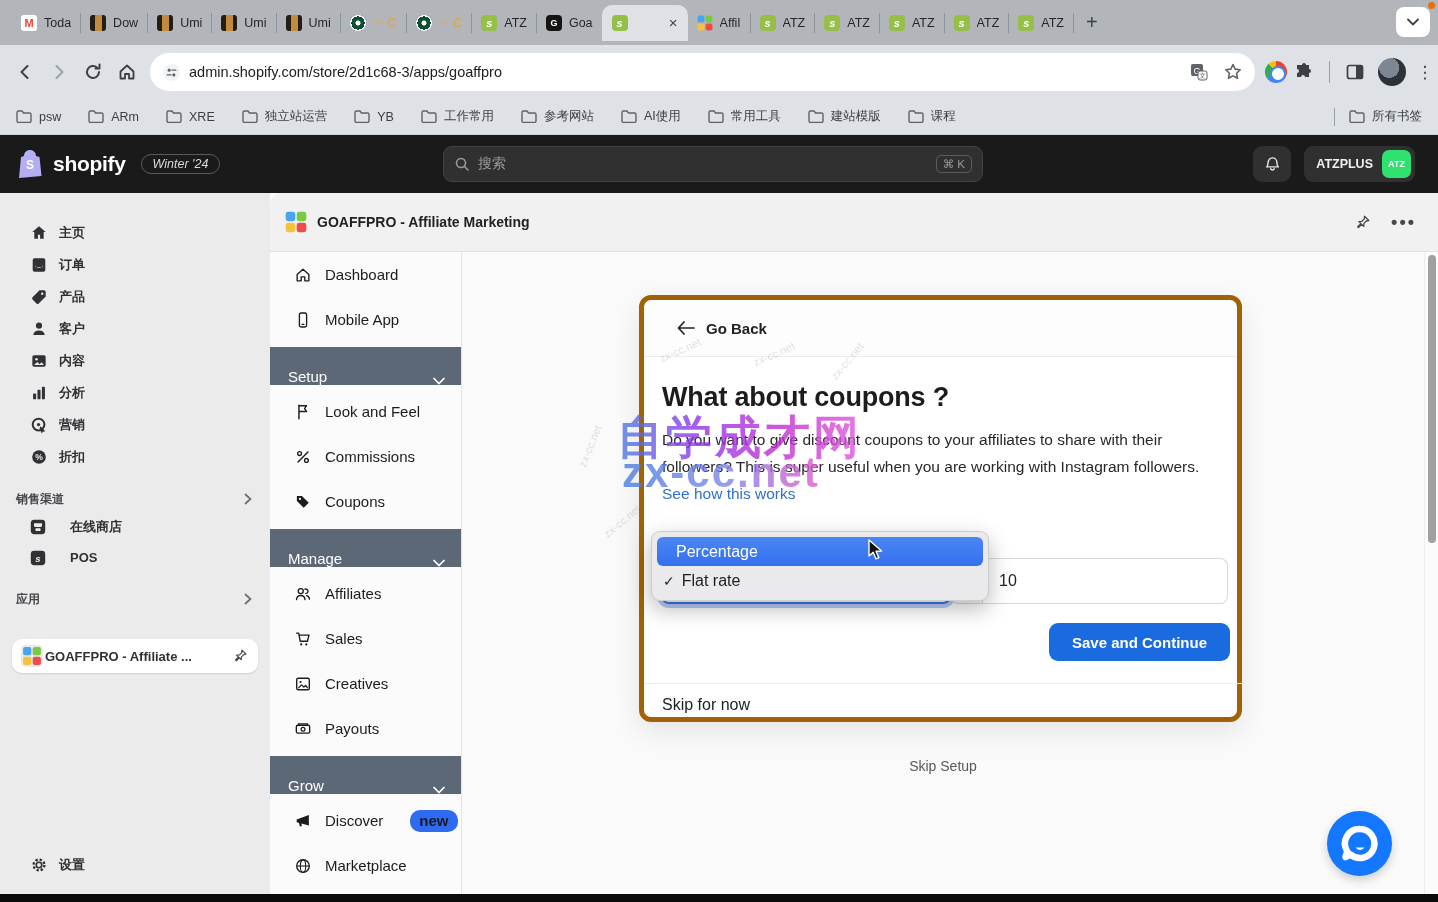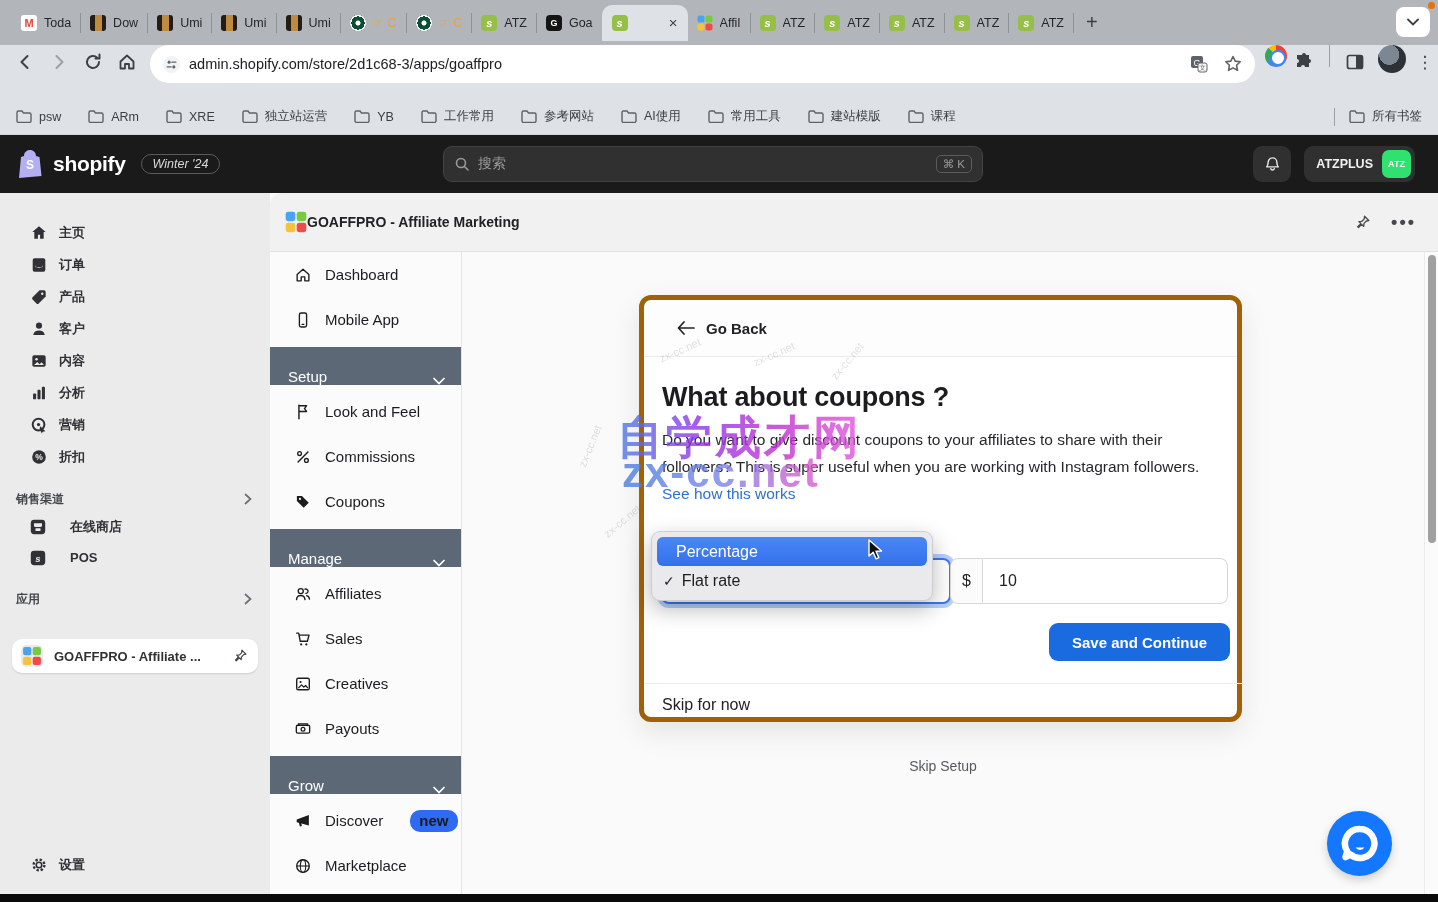--- a/index.html
+++ b/index.html
@@ -18,21 +18,21 @@
   .fav-gmail{background:#fff;color:#ea4335}
   .fav-book{background:#221d16;background-image:linear-gradient(90deg,#221d16 30%,#c08b3e 30%,#c08b3e 75%,#221d16 75%)}
   .fav-target{background:radial-gradient(circle at 50% 50%, #fff 0 22%, #0d4f33 23% 58%, #fff 59% 72%, #0d3324 73%);border-radius:50%}
   .fav-shopify{background:#95bf47;color:#fff;border-radius:4px;font-style:italic}
   .fav-bag{background:#141414;color:#fff;border-radius:4px;font-size:9px}
   .newtab-btn{font-size:20px;color:#3c4043;padding:0 12px}
   .tab-chevron-pill{position:absolute;right:8px;top:7px;width:34px;height:30px;background:#fff;border-radius:8px;display:flex;align-items:center;justify-content:center}
   .orange-dot{position:absolute;right:3px;top:2px;width:7px;height:7px;border-radius:50%;background:#e8710a}
 
   
-  .toolbar{position:absolute;left:0;top:45px;width:1438px;height:54px;background:#dee1e6;display:flex;align-items:flex-start}
+  .toolbar{position:absolute;left:0;top:45px;width:1438px;height:54px;background:#dee1e6;display:flex;align-items:center}
   .nav-ic{width:34px;height:34px;display:flex;align-items:center;justify-content:center;border-radius:50%}
   .urlpill{height:38px;flex:1;margin:0 10px 0 6px;background:#fff;border-radius:19px;display:flex;align-items:center;padding:0 12px}
   .url-text{font-size:14.5px;color:#202124;margin-left:8px;flex:1}
   .avatar{width:28px;height:28px;border-radius:50%;background:radial-gradient(circle at 40% 35%,#7d8794 0 40%,#2d3138 41%);margin:0 6px}
   .chrome-ball{width:22px;height:22px;border-radius:50%;background:conic-gradient(#ea4335 0 33%,#4285f4 33% 66%,#34a853 66% 88%,#fbbc05 88%);position:relative}
   .chrome-ball::after{content:"";position:absolute;left:5px;top:5px;width:12px;height:12px;border-radius:50%;background:#fff;border:2px solid #4285f4}
   .tb-div{width:1px;height:22px;background:#9aa0a6;margin:0 8px}
   .dots-v{font-size:17px;color:#3c4043;letter-spacing:0}
 
   
@@ -56,29 +56,29 @@
   .acct-badge{width:29px;height:28px;background:#2fe26f;border-radius:7px;display:flex;align-items:center;justify-content:center;color:#fff;font-size:9px;font-weight:bold}
 
   
   .snav{position:absolute;left:0;top:193px;width:270px;height:702px;background:#ebebeb;padding-top:24px}
   .snav-item{height:32px;display:flex;align-items:center;padding-left:30px;gap:11px}
   .snav-item span{font-size:13px;font-weight:bold;color:#2f3134}
   .snav-sec{height:24px;display:flex;align-items:center;justify-content:space-between;padding:0 18px 0 16px;margin-top:14px}
   .snav-sec span{font-size:12px;font-weight:bold;color:#43464a}
   .snav-sub{height:31px;display:flex;align-items:center;padding-left:28px;gap:22px}
   .snav-sub span{font-size:13px;font-weight:bold;color:#2f3134}
-  .appitem{position:absolute;left:12px;top:446px;width:246px;height:34px;background:#fff;border-radius:10px;box-shadow:0 1px 2px rgba(0,0,0,.12);display:flex;align-items:center;padding:0 10px 0 9px;gap:11px}
+  .appitem{position:absolute;left:12px;top:446px;width:246px;height:34px;background:#fff;border-radius:10px;box-shadow:0 1px 2px rgba(0,0,0,.12);display:flex;align-items:center;padding:0 10px 0 9px;gap:2px}
   .appitem .lbl{font-size:13px;font-weight:bold;color:#2f3134;flex:1;white-space:nowrap;overflow:hidden}
   .settings-row{position:absolute;left:0;bottom:14px;width:270px;height:32px;display:flex;align-items:center;padding-left:30px;gap:11px}
   .settings-row span{font-size:13px;font-weight:bold;color:#2f3134}
   .gicon{width:22px;height:22px;border-radius:5px;overflow:hidden;flex:0 0 22px}
 
   
   .app-header{position:absolute;left:270px;top:193px;width:1168px;height:59px;background:#f1f1f1;border-bottom:1px solid #e0e0e0;border-top-left-radius:12px;display:flex;align-items:center;padding:0 22px 0 15px}
-  .app-title{font-size:14px;font-weight:bold;color:#202223;margin-left:0;flex:1}
+  .app-title{font-size:14px;font-weight:bold;color:#202223;margin-left:10px;flex:1}
   .app-sidebar{position:absolute;left:270px;top:252px;width:192px;height:643px;background:#fbfbfb;border-right:1px solid #e4e4e4}
   .anav-item{height:45px;display:flex;align-items:center;padding-left:24px;gap:13px}
   .anav-item span{font-size:15px;color:#1a1c1d}
   .anav-hdr{height:38px;background:#5d6876;display:flex;align-items:flex-end;justify-content:space-between;padding:0 16px 0 18px;margin:5px 0 4px}
   .anav-hdr span{color:#fff;font-size:15px}
   .badge-new{background:#2e6bf2;color:#fff;font-size:11.5px;font-weight:bold;border-radius:10px;padding:2.5px 9px;margin-left:14px}
 
   .content{position:absolute;left:462px;top:252px;width:962px;height:643px;background:#fafafa}
   .skip-setup{position:absolute;left:462px;top:758px;width:962px;text-align:center;font-size:14px;color:#565a5e}
 
@@ -91,21 +91,21 @@
   .m-link{color:#2e6fd0;text-decoration:none}
   .focus-ring{position:absolute;left:17px;top:258px;width:290px;height:46px;background:#fff;border:2px solid #3b77f0;border-radius:8px;box-shadow:0 0 0 4px rgba(77,134,245,.4)}
   .cur-group{position:absolute;left:306px;top:258px;height:46px;display:flex}
   .cur-prefix{width:33px;background:#fbfbfb;border:1px solid #d8d8d8;border-radius:8px 0 0 8px;display:flex;align-items:center;justify-content:center;font-size:16px;color:#202223}
   .cur-input{width:245px;border:1px solid #d8d8d8;border-left:none;border-radius:0 8px 8px 0;font-size:16px;color:#202223;padding-left:16px;outline:none;font-family:"Liberation Sans",sans-serif;background:#fff}
   .save-btn{position:absolute;left:405px;top:323px;width:181px;height:38px;background:#1a6be0;border:none;border-radius:9px;color:#fff;font-size:15px;font-weight:bold;font-family:"Liberation Sans",sans-serif}
   .modal-foot{position:absolute;left:0;top:383px;width:601px;height:43px;border-top:1px solid #ececec;display:flex;align-items:center;padding-left:18px;border-radius:0 0 12px 12px}
   .modal-foot span{font-size:16px;color:#202223}
 
   
-  .popup{position:absolute;left:651px;top:531px;width:282px;height:70px;background:#eaeaec;border:1px solid rgba(0,0,0,.12);border-radius:9px;box-shadow:0 8px 22px rgba(0,0,0,.28);padding:5px;z-index:30}
+  .popup{position:absolute;left:651px;top:531px;width:338px;height:70px;background:#eaeaec;border:1px solid rgba(0,0,0,.12);border-radius:9px;box-shadow:0 8px 22px rgba(0,0,0,.28);padding:5px;z-index:30}
   .opt{height:29px;display:flex;align-items:center;border-radius:6px;font-size:16px;color:#1d1d1f;padding-left:6px;gap:7px}
   .opt.sel{background:linear-gradient(180deg,#4b86f6,#3370ec);color:#fff;padding-left:19px}
   .opt .chk{font-size:14px}
 
   
   .cursor{position:absolute;left:866px;top:539px;z-index:40}
   .chatbtn{position:absolute;left:1327px;top:811px;width:65px;height:65px;border-radius:50%;background:#1477ff;display:flex;align-items:center;justify-content:center;box-shadow:0 4px 10px rgba(0,0,0,.18)}
   .scrolltrack{position:absolute;left:1424px;top:252px;width:14px;height:643px;background:#fbfbfb;border-left:1px solid #ececec}
   .scrollthumb{position:absolute;left:3px;top:3px;width:8px;height:288px;background:#a0a0a0;border-radius:4px}
   .bottombar{position:absolute;left:0;top:894px;width:1438px;height:8px;background:#0a0a0a}

